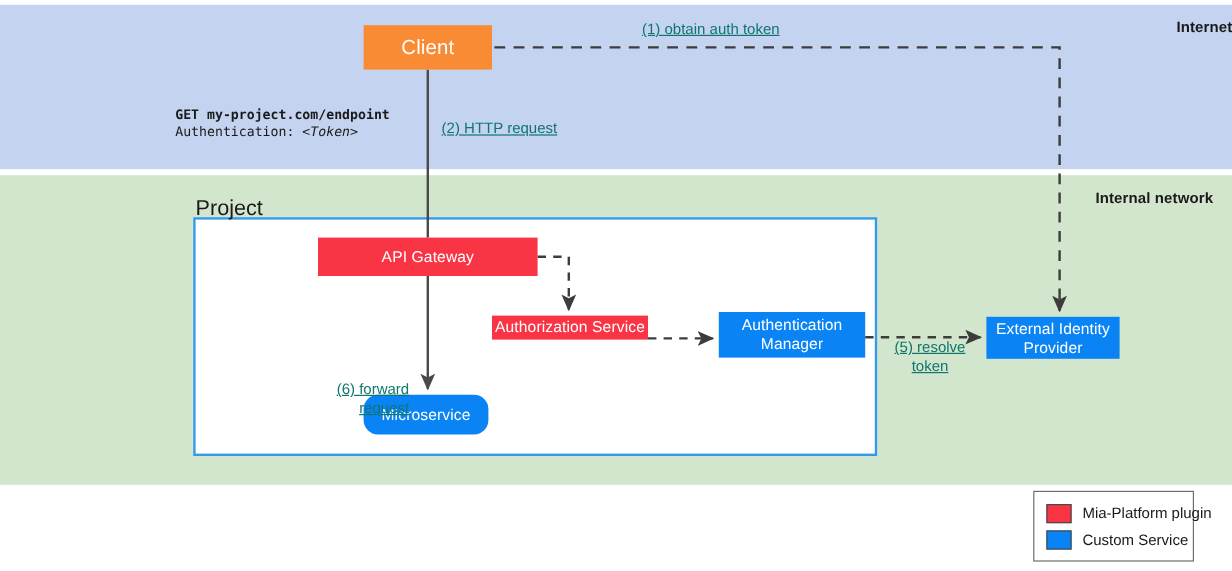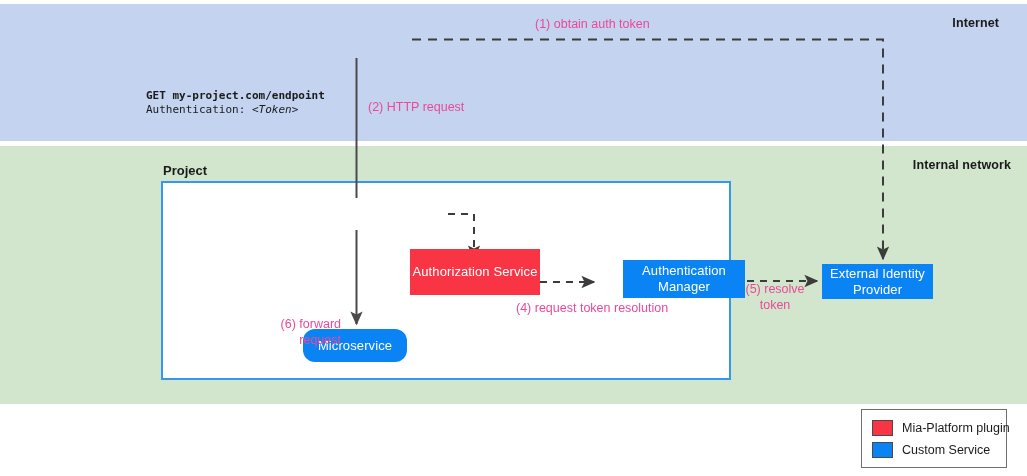--- a/index.html
+++ b/index.html
@@ -33,39 +33,39 @@
     background: #d2e6cd;
   }
   .band-label {
     position: absolute;
     font-size: 12.5px;
     font-weight: bold;
     color: #1a1a1a;
     letter-spacing: 0.1px;
     white-space: nowrap;
   }
-  #label-internet { right: 28px; top: 16px; }
+  #label-internet { right: 0; top: 16px; }
   #label-internal { right: 16px; top: 158px; }
 
   #project-box {
     position: absolute;
     left: 161px;
     top: 181px;
     width: 570px;
     height: 199px;
     background: #ffffff;
     border: 2px solid #3399e8;
     box-sizing: border-box;
   }
   #project-label {
     position: absolute;
     left: 163px;
     top: 163px;
-    font-size: 13px;
-    font-weight: bold;
+    font-size: 18px;
+    font-weight: normal;
     color: #1a1a1a;
     white-space: nowrap;
   }
 
   .node {
     position: absolute;
     box-sizing: border-box;
     display: flex;
     align-items: center;
     justify-content: center;
@@ -75,64 +75,65 @@
     line-height: 16px;
     font-weight: 500;
     letter-spacing: 0.1px;
   }
   .node-orange { background: #fa8b35; }
   .node-red    { background: #f93545; }
   .node-blue   { background: #0a84f5; }
 
   #node-client      { left: 303px; top: 21px;  width: 107px; height: 37px; font-size: 17px; }
   #node-api-gateway { left: 265px; top: 198px; width: 183px; height: 32px; }
-  #node-authz       { left: 410px; top: 249px; width: 130px; height: 46px; }
+  #node-authz       { left: 410px; top: 263px; width: 130px; height: 20px; }
   #node-microservice{ left: 303px; top: 329px; width: 104px; height: 33px; border-radius: 12px; }
-  #node-authn       { left: 599px; top: 260px; width: 122px; height: 38px; margin-left: 24px; }
+  #node-authn       { left: 599px; top: 260px; width: 122px; height: 38px; }
   #node-idp         { left: 822px; top: 264px; width: 111px; height: 35px; }
 
   .note {
     position: absolute;
     font-family: "DejaVu Sans Mono", "Liberation Mono", monospace;
     font-size: 11px;
     line-height: 14px;
     color: #1a1a1a;
     white-space: nowrap;
   }
   #note-get { left: 146px; top: 89px; }
   #note-get .line1 { font-weight: bold; }
   #note-get .tok { font-style: italic; }
 
   .flow-label {
     position: absolute;
     font-size: 12.5px;
     line-height: 16px;
-    color: #ec4899;
-    white-space: nowrap;
+    color: #0f766e;
+    white-space: nowrap;
+    text-decoration: underline;
   }
   #lbl-1 { left: 535px; top: 16px; }
   #lbl-2 { left: 368px; top: 99px; }
   #lbl-3 { left: 481px; top: 209px; }
   #lbl-4 { left: 516px; top: 300px; }
   #lbl-5 { left: 738px; top: 281px; text-align: center; white-space: normal; width: 74px;}
   #lbl-6 { left: 253px; top: 270px; text-align: right; width: 88px; white-space: normal; margin-top: 46px; }
 
   #svg-layer {
     position: absolute;
     left: 0; top: 0;
     width: 1027px;
     height: 476px;
     pointer-events: none;
   }
 
   #legend {
     position: absolute;
     left: 861px;
     top: 409px;
-    width: 146px;
+    width: 134px;
     height: 59px;
     background: #ffffff;
     border: 1px solid #6f6f6f;
     box-sizing: border-box;
     padding: 7px 0 0 10px;
   }
   .legend-row {
     display: flex;
     align-items: center;
     height: 22px;
@@ -180,33 +181,34 @@
 
     <path d="M 412 39.5 L 883 39.5 L 883 259" stroke="#3c3c3c" stroke-width="2" fill="none" stroke-dasharray="9 7" marker-end="url(#arrow-dash)"></path>
 
     <path d="M 448 214 L 474 214 L 474 258" stroke="#3c3c3c" stroke-width="2" fill="none" stroke-dasharray="7 6" marker-end="url(#arrow-dash)"></path>
 
     <path d="M 540 282 L 594 282" stroke="#3c3c3c" stroke-width="2" fill="none" stroke-dasharray="7 6" marker-end="url(#arrow-dash)"></path>
 
     <path d="M 721 281 L 817 281" stroke="#3c3c3c" stroke-width="2" fill="none" stroke-dasharray="7 6" marker-end="url(#arrow-dash)"></path>
   </svg>
 
+  <div class="node node-orange" id="node-client" style="background: rgb(250, 139, 53);">Client</div>
+  <div class="node node-red" id="node-api-gateway" style="background: rgb(249, 53, 69);">API Gateway</div>
   <div class="node node-red" id="node-authz" style="background: rgb(249, 53, 69);">Authorization Service</div>
   <div class="node node-blue" id="node-microservice" style="background: rgb(10, 132, 245);">Microservice</div>
   <div class="node node-blue" id="node-authn" style="background: rgb(10, 132, 245);">Authentication Manager</div>
   <div class="node node-blue" id="node-idp" style="background: rgb(10, 132, 245);">External Identity Provider</div>
 
   <div class="note" id="note-get">
     <div class="line1">GET my-project.com/endpoint</div>
     <div><span>Authentication: </span><span class="tok">&lt;Token&gt;</span></div>
   </div>
 
   <div class="flow-label" id="lbl-1">(1) obtain auth token</div>
   <div class="flow-label" id="lbl-2">(2) HTTP request</div>
-  <div class="flow-label" id="lbl-4">(4) request token resolution</div>
   <div class="flow-label" id="lbl-5">(5) resolve token</div>
   <div class="flow-label" id="lbl-6">(6) forward request</div>
 
   <div id="legend">
     <div class="legend-row">
       <span class="legend-swatch" id="legend-swatch-0" style="background: rgb(249, 53, 69);"></span>
       <span class="legend-text">Mia-Platform plugin</span>
     </div>
     <div class="legend-row">
       <span class="legend-swatch" id="legend-swatch-1" style="background: rgb(10, 132, 245);"></span>

